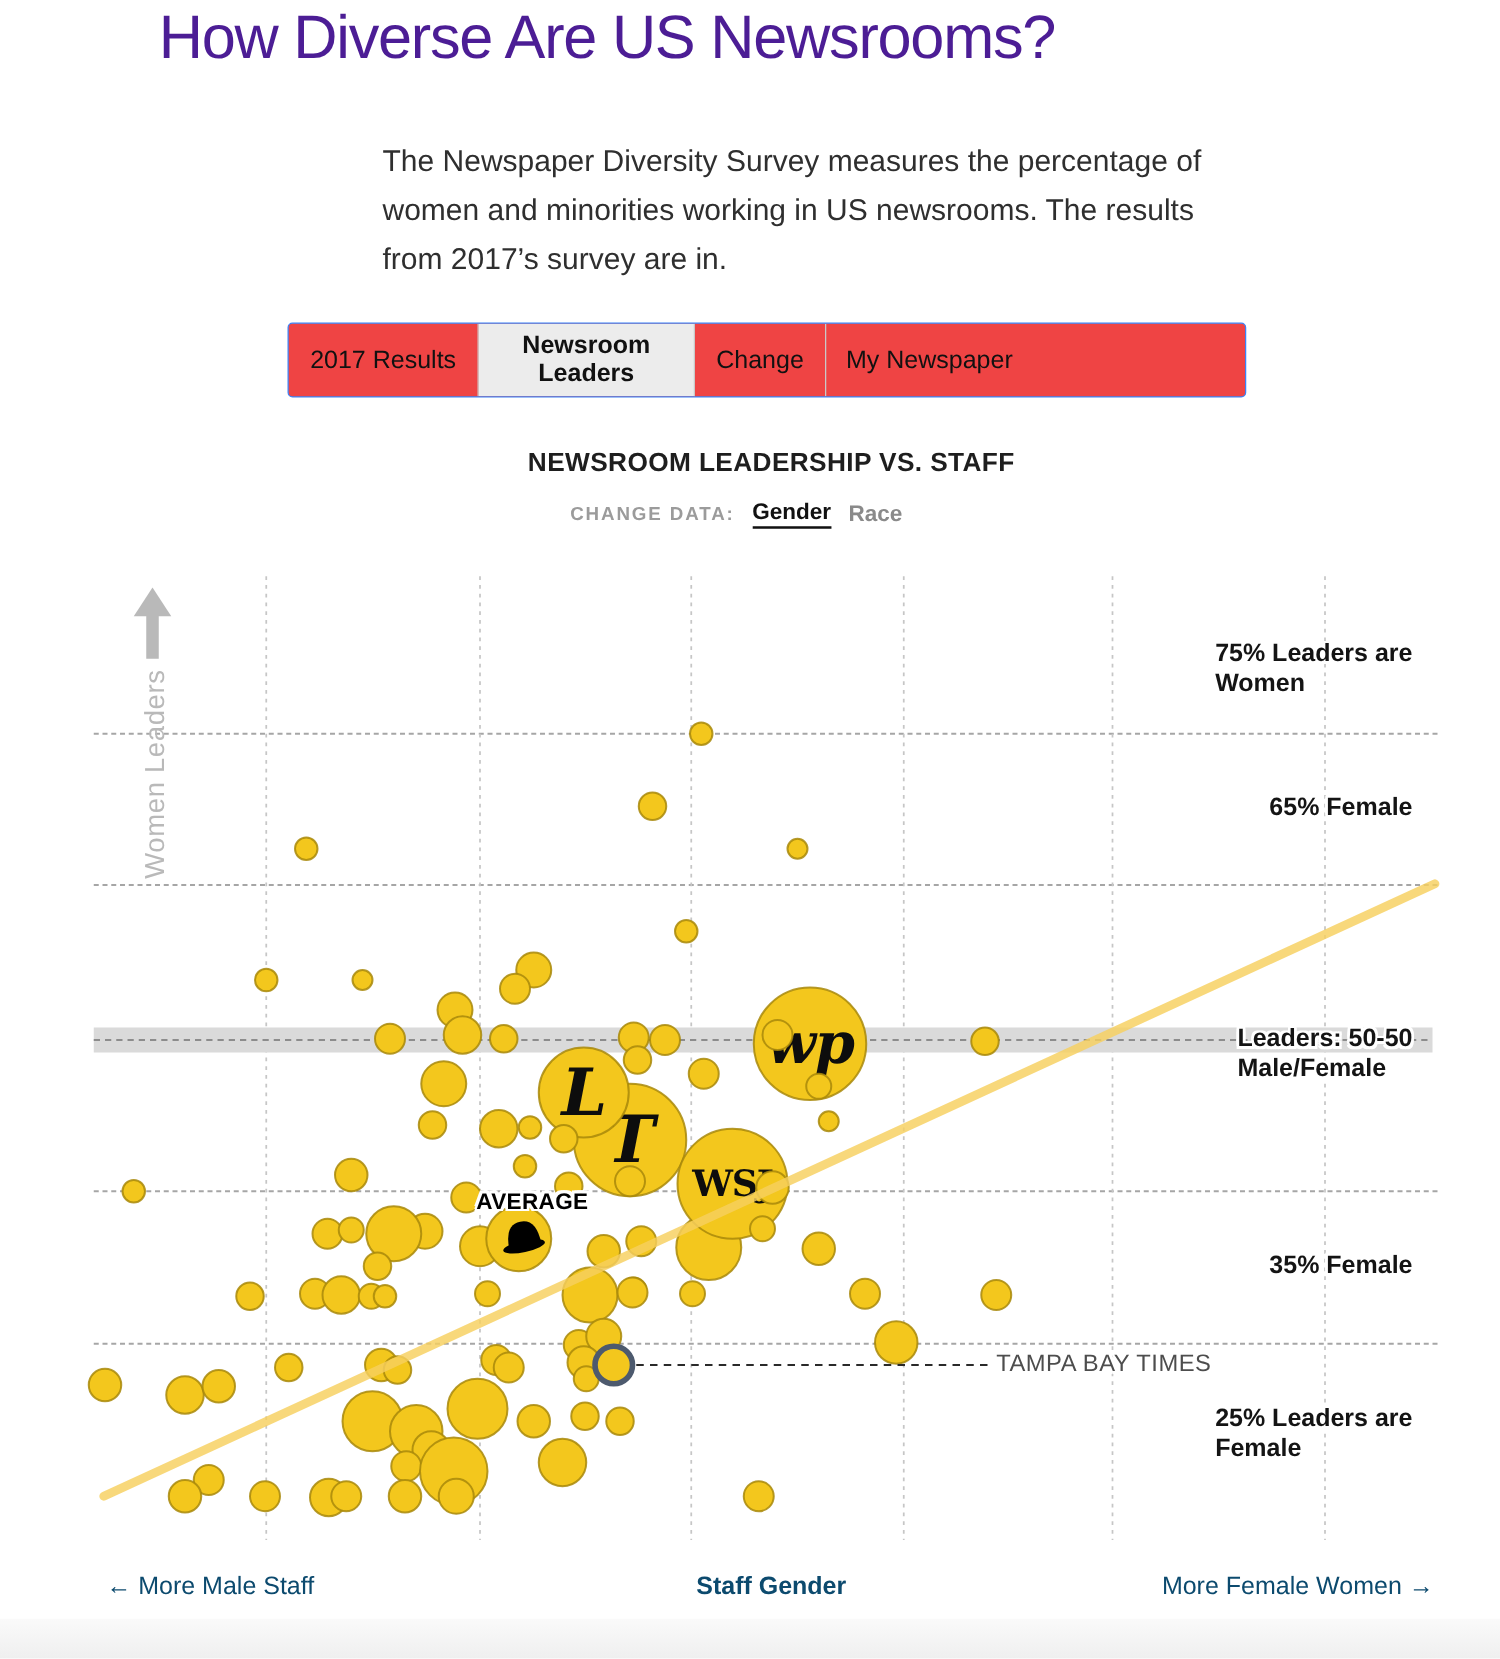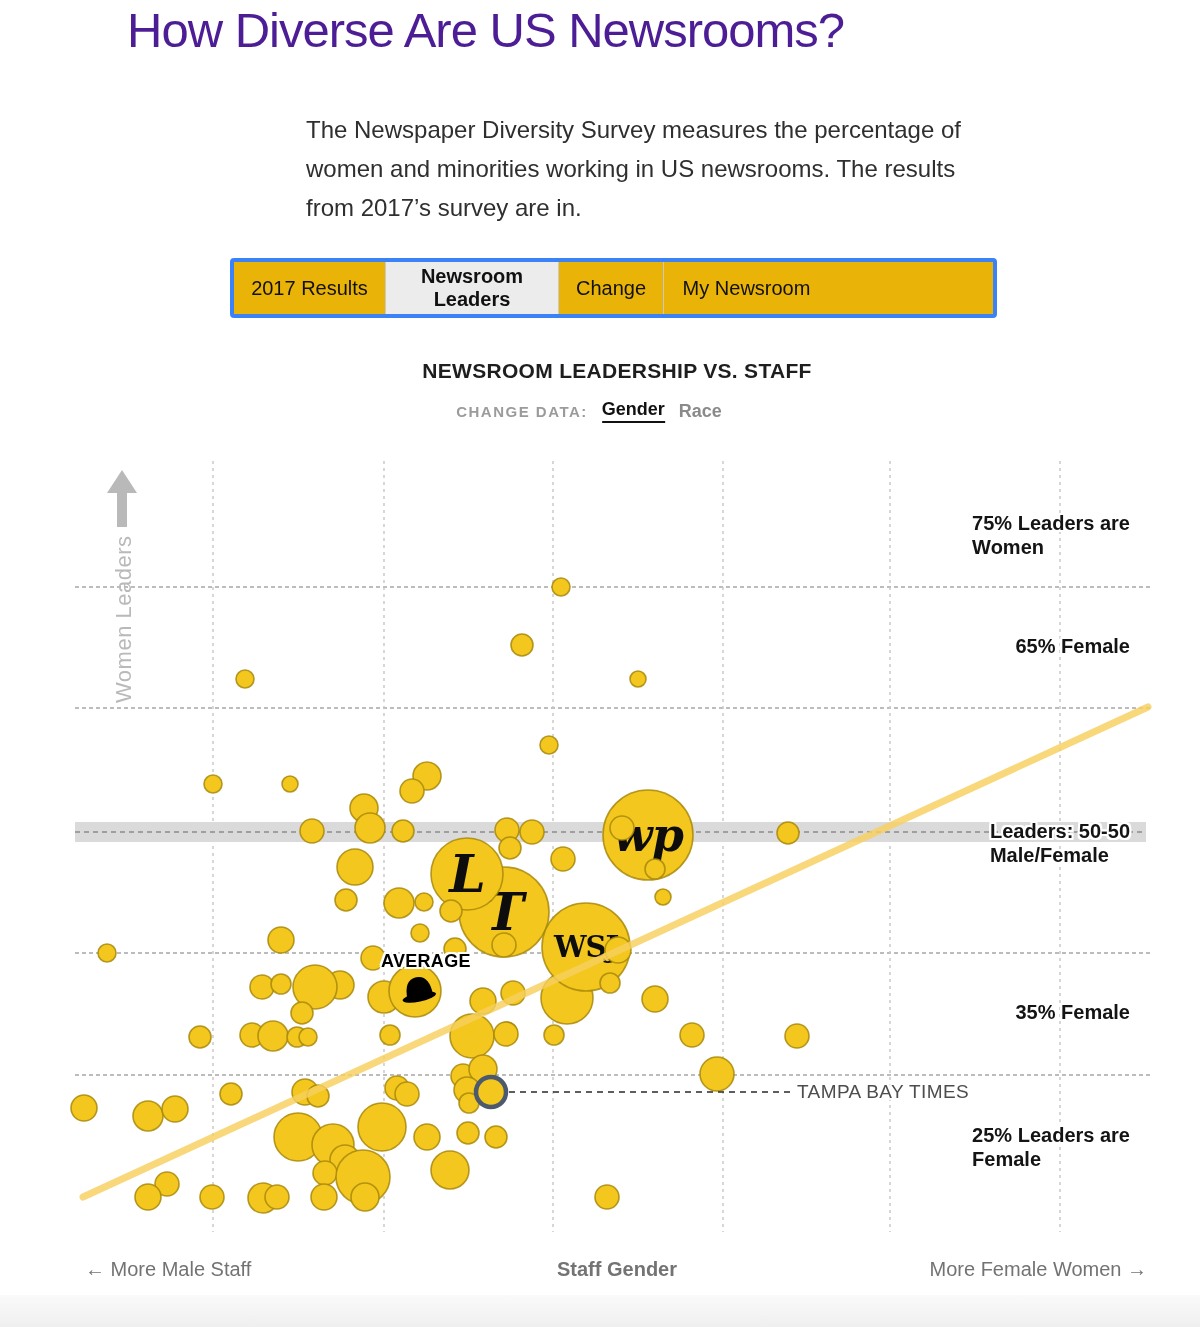--- a/index.html
+++ b/index.html
@@ -5,21 +5,21 @@
   html,body{margin:0;padding:0;background:#fff;}
   body{font-family:"Liberation Sans",sans-serif;color:#222;}
   .page{position:relative;width:1200px;height:1327px;overflow:hidden;background:#fff;}
 
   .page-title{position:absolute;left:127px;top:2px;font-size:49px;font-weight:400;
     color:#4c1d95;letter-spacing:-1px;white-space:nowrap;}
   .subtitle{position:absolute;left:265px;top:110px;width:672px;font-size:24px;
     line-height:39px;color:#2f2f2f;margin-left:41px;}
 
   .tabbar{position:absolute;left:230px;top:258px;width:767px;height:60px;display:flex;
-    border:4px solid #3b82f6;border-radius:4px;background:#eab308;box-sizing:border-box;overflow:hidden;}
+    border:1px solid #3b82f6;border-radius:4px;background:#ef4444;box-sizing:border-box;overflow:hidden;}
   .tab{display:flex;align-items:center;justify-content:center;text-align:center;
     font-size:20px;line-height:23px;color:#111;border-right:1px solid #c9c9c9;cursor:pointer;
     box-sizing:border-box;padding:0 6px;}
   .tab:last-child{border-right:none;}
   .tab.active{background:#ececec;font-weight:bold;}
 
   .chart-title{position:absolute;left:617px;top:359px;transform:translateX(-50%);
     font-size:21px;font-weight:bold;color:#1e1e1e;letter-spacing:.3px;white-space:nowrap;}
   .change-row{position:absolute;left:589px;top:399px;transform:translateX(-50%);
     white-space:nowrap;display:flex;align-items:center;gap:14px;}
@@ -31,41 +31,41 @@
 
   .halo{text-shadow:-2px -2px 0 #fff,2px -2px 0 #fff,-2px 2px 0 #fff,2px 2px 0 #fff,
     0 -2px 0 #fff,0 2px 0 #fff,-2px 0 0 #fff,2px 0 0 #fff;}
   .ylab{position:absolute;right:70px;font-size:20px;font-weight:bold;
     color:#141414;line-height:24px;}
   .avg-label{position:absolute;left:381px;top:951px;font-size:18px;font-weight:bold;color:#000;
     letter-spacing:.3px;}
   .callout-label{position:absolute;left:797px;top:1081px;font-size:19px;font-weight:normal;
     color:#4d4d4d;letter-spacing:.4px;white-space:nowrap;}
 
-  .xlab{position:absolute;top:1258px;font-size:20px;color:#737373;white-space:nowrap;}
+  .xlab{position:absolute;top:1258px;font-size:20px;color:#0c4a6e;white-space:nowrap;}
   .xlab.left{left:85px;}
   .xlab.center{left:617px;transform:translateX(-50%);font-weight:bold;}
   .xlab.right{right:53px;}
 
   .footer-strip{position:absolute;left:0;top:1295px;width:1200px;height:32px;
     background:linear-gradient(#fafafa,#efefef);}
 </style>
 </head>
 <body>
 
 <div class="page">
 
   <div class="page-title">How Diverse Are US Newsrooms?</div>
   <div class="subtitle">The Newspaper Diversity Survey measures the percentage of women and minorities working in US newsrooms. The results from 2017’s survey are in.</div>
 
   <div class="tabbar">
       <div class="tab" style="width: 152px;">2017 Results</div>
       <div class="tab active" style="width: 173px;">Newsroom Leaders</div>
       <div class="tab" style="width: 105px;">Change</div>
-      <div class="tab" style="width: 165px;">My Newsroom</div>
+      <div class="tab" style="width: 165px;">My Newspaper</div>
     </div>
 
   <div class="chart-title">NEWSROOM LEADERSHIP VS. STAFF</div>
   <div class="change-row">
     <span class="change-label">CHANGE DATA:</span>
     <span class="data-opt active">Gender</span>
     <span class="data-opt">Race</span>
   </div>
 
   <svg class="chart-svg" width="1200" height="1327" viewBox="0 0 1200 1327">

